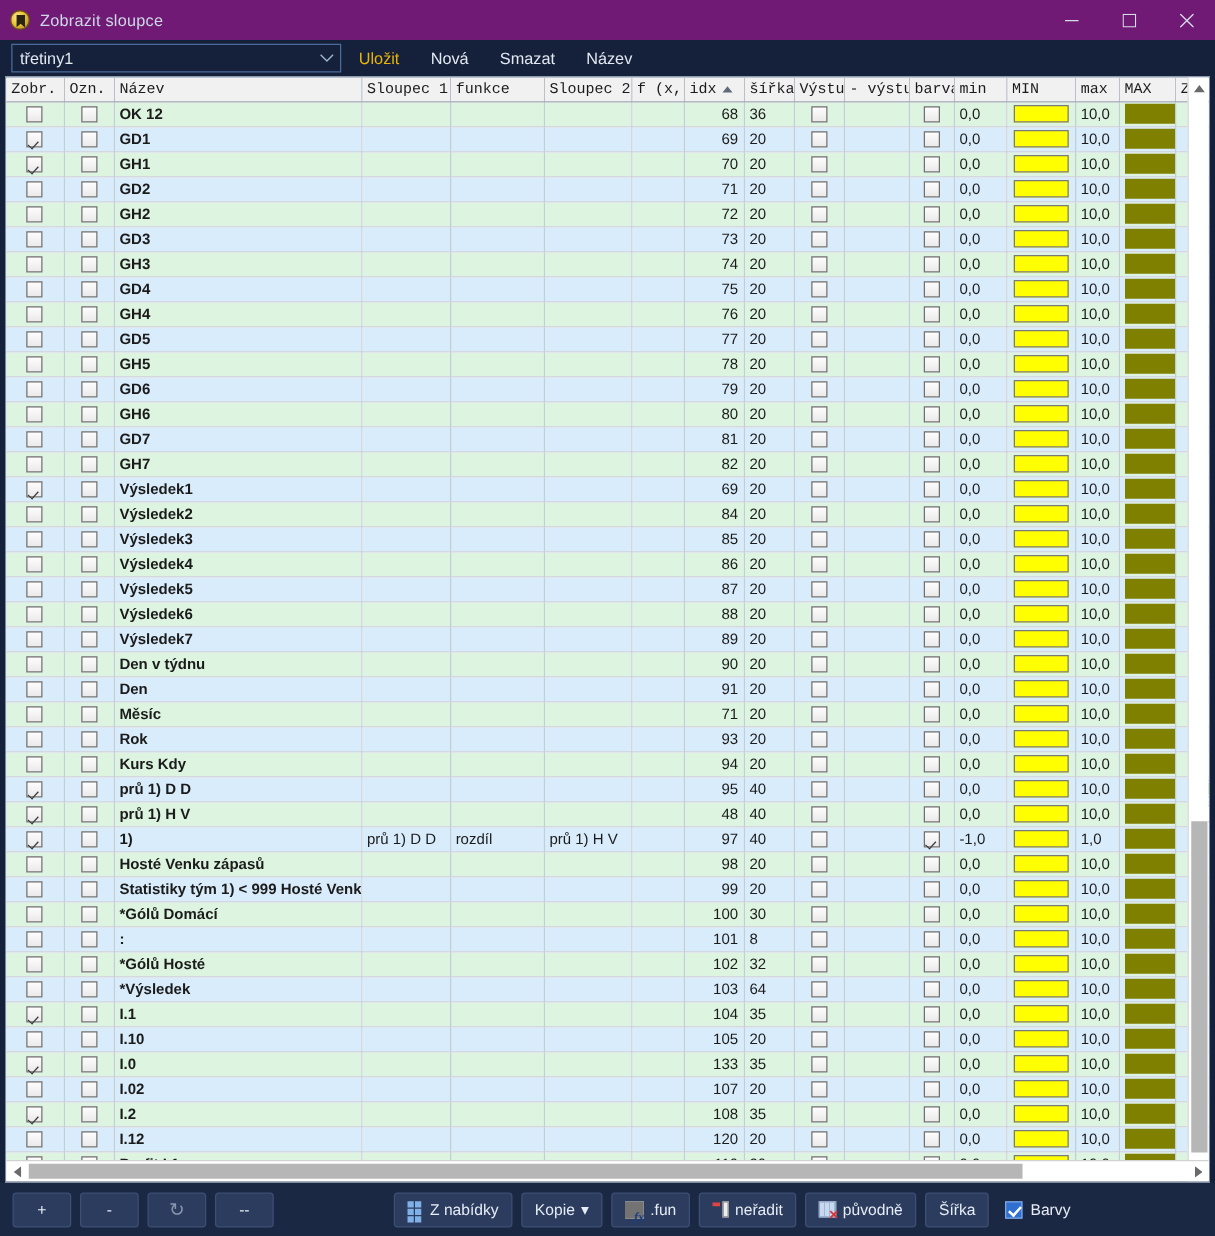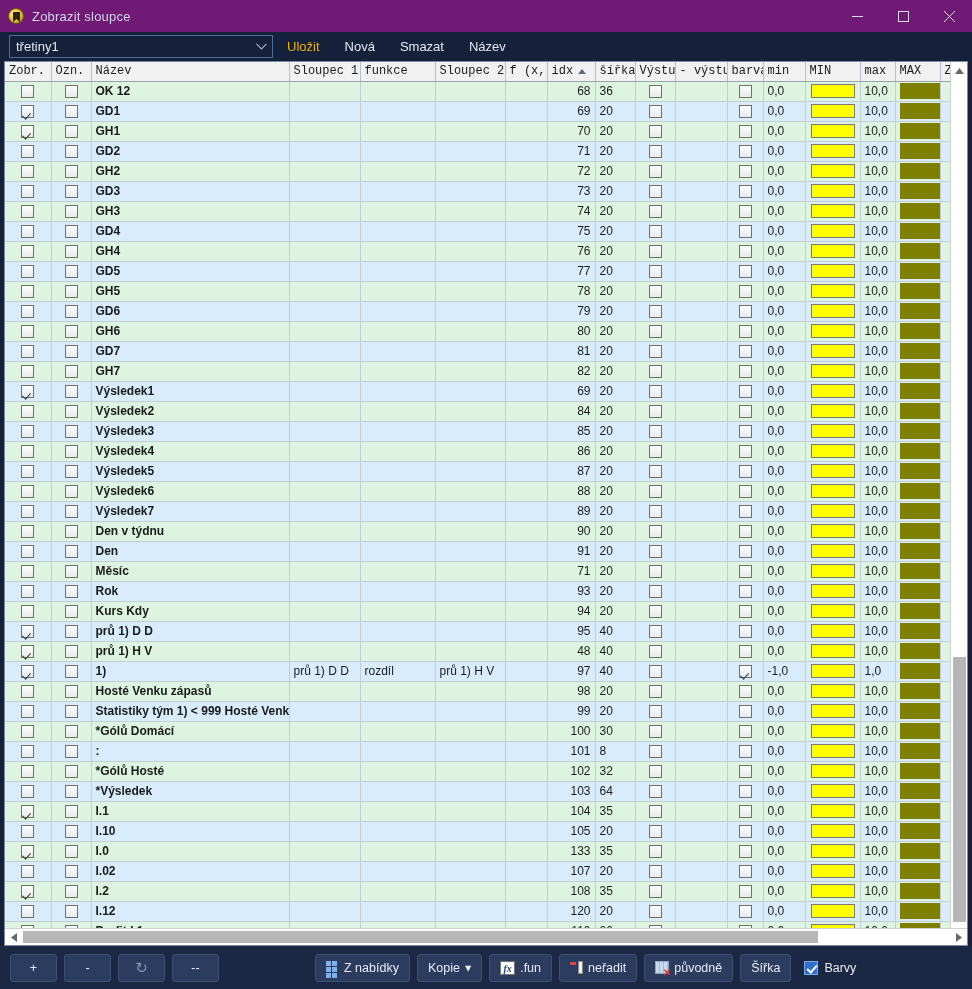--- a/index.html
+++ b/index.html
@@ -263,21 +263,21 @@
     transform: rotate(42deg);
   }
   
   .ic-grid { display:inline-block; width:13px; height:13px; }
   .ic-grid span {
     display:block; float:left; width:5px; height:5px;
     background:#7fb0e8; margin:0 1px 1px 0;
   }
   .ic-fx {
     display:inline-block; width:15px; height:14px;
-    background:#ffffff; border:1px solid #737373;
+    background:#ffffff; border:7px solid #737373;
     color:#1b3f80; font-style:italic; font-weight:bold;
     font-size:10px; line-height:13px; text-align:center;
     font-family:"Liberation Serif", serif;
   }
   .ic-sort {
     display:inline-block; width:13px; height:13px; position:relative;
   }
   .ic-sort .b1 { position:absolute; left:0; top:1px; width:6px; height:3px; background:#d44; }
   .ic-sort .b2 { position:absolute; left:8px; top:0px; width:5px; height:13px;
                  background:#eee; border:1px solid #888; }

